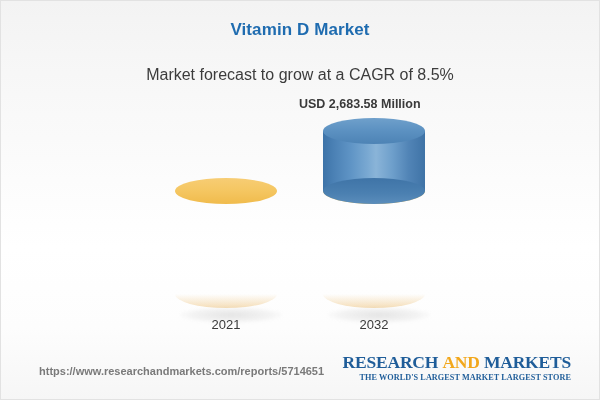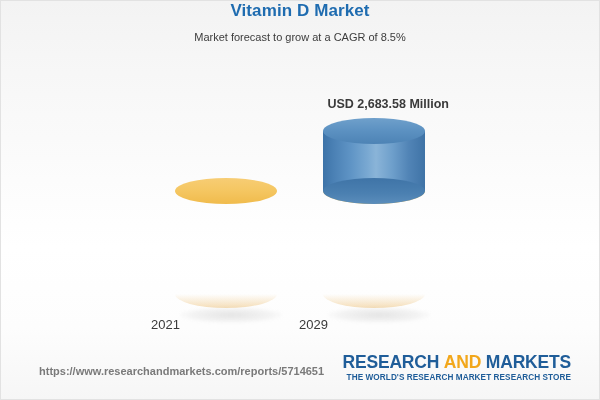--- a/index.html
+++ b/index.html
@@ -21,29 +21,30 @@
   }
 
   
   .header {
     position: absolute;
     top: 0; left: 0; right: 0;
     text-align: center;
   }
   .title {
     margin: 0;
+    padding-top: 19px;
     font-size: 17px;
     font-weight: bold;
     color: #1f6cb0;
     letter-spacing: 0.1px;
   }
   .subtitle {
-    margin: 0;
+    margin: 16px;
     padding-top: 10px;
-    font-size: 11px;
+    font-size: 16px;
     font-weight: normal;
     color: #3c3c3c;
   }
 
   
   .plot {
     position: absolute;
     left: 0;
     top: 80px;
     width: 600px;
@@ -55,34 +56,35 @@
     width: 150px;
     height: 260px;
   }
   #group-2021 { left: 150px; }
   #group-2027 { left: 298px; }
 
   .value-label {
     position: absolute;
     left: 0;
     width: 150px;
-    text-align: right;
+    text-align: left;
     font-size: 12.5px;
     font-weight: bold;
     color: #3a3a3a;
     white-space: nowrap;
   }
   #label-2021 { top: 83px; }
   #label-2027 { top: 16px; }
 
   .axis-label {
     position: absolute;
     left: 0;
     width: 150px;
     top: 236px;
+    text-align: center;
     font-size: 13px;
     color: #3a3a3a;
   }
 
   
   .cyl {
     position: absolute;
     left: 24px;
     width: 102px;
   }
@@ -171,20 +173,21 @@
     font-size: 11px;
     color: #7a7a7a;
     white-space: nowrap;
     font-weight: bold;
   }
   .logo {
     position: absolute;
     right: 28px;
     top: 14px;
     text-align: right;
+    font-family: Liberation Serif, serif;
   }
   .logo-main {
     font-size: 17.5px;
     font-weight: bold;
     letter-spacing: -0.2px;
     line-height: 1.05;
     white-space: nowrap;
   }
   .logo-word-blue { color: #1f5d99; }
   .logo-word-gold { color: #f2a71b; }
@@ -224,26 +227,26 @@
 
       <div class="shadow"></div>
 
       <div class="cyl cyl-yellow" style="top:110px; height:116px;"></div>
       <div class="cap cap-yellow-top" style="left:24px; top:97px;"></div>
 
       <div class="cyl cyl-blue" style="top:50px; height:60px;"></div>
       <div class="cap cap-blue-bottom" style="left:24px; top:97px;"></div>
       <div class="cap cap-blue-top" style="left:24px; top:37px;"></div>
 
-      <div class="axis-label">2029</div>
+      <div class="axis-label">2032</div>
     </div>
 
   </div>
 
   <div class="footer">
     <div class="footer-url">https://www.researchandmarkets.com/reports/5714651</div>
     <div class="logo">
       <div class="logo-main"><span class="logo-word-blue">RESEARCH</span><span>&nbsp;</span><span class="logo-word-gold">AND</span><span>&nbsp;</span><span class="logo-word-blue">MARKETS</span></div>
-      <div class="logo-tag">THE WORLD'S RESEARCH MARKET RESEARCH STORE</div>
+      <div class="logo-tag">THE WORLD'S LARGEST MARKET LARGEST STORE</div>
     </div>
   </div>
 
 </div>
 
 </body></html>

